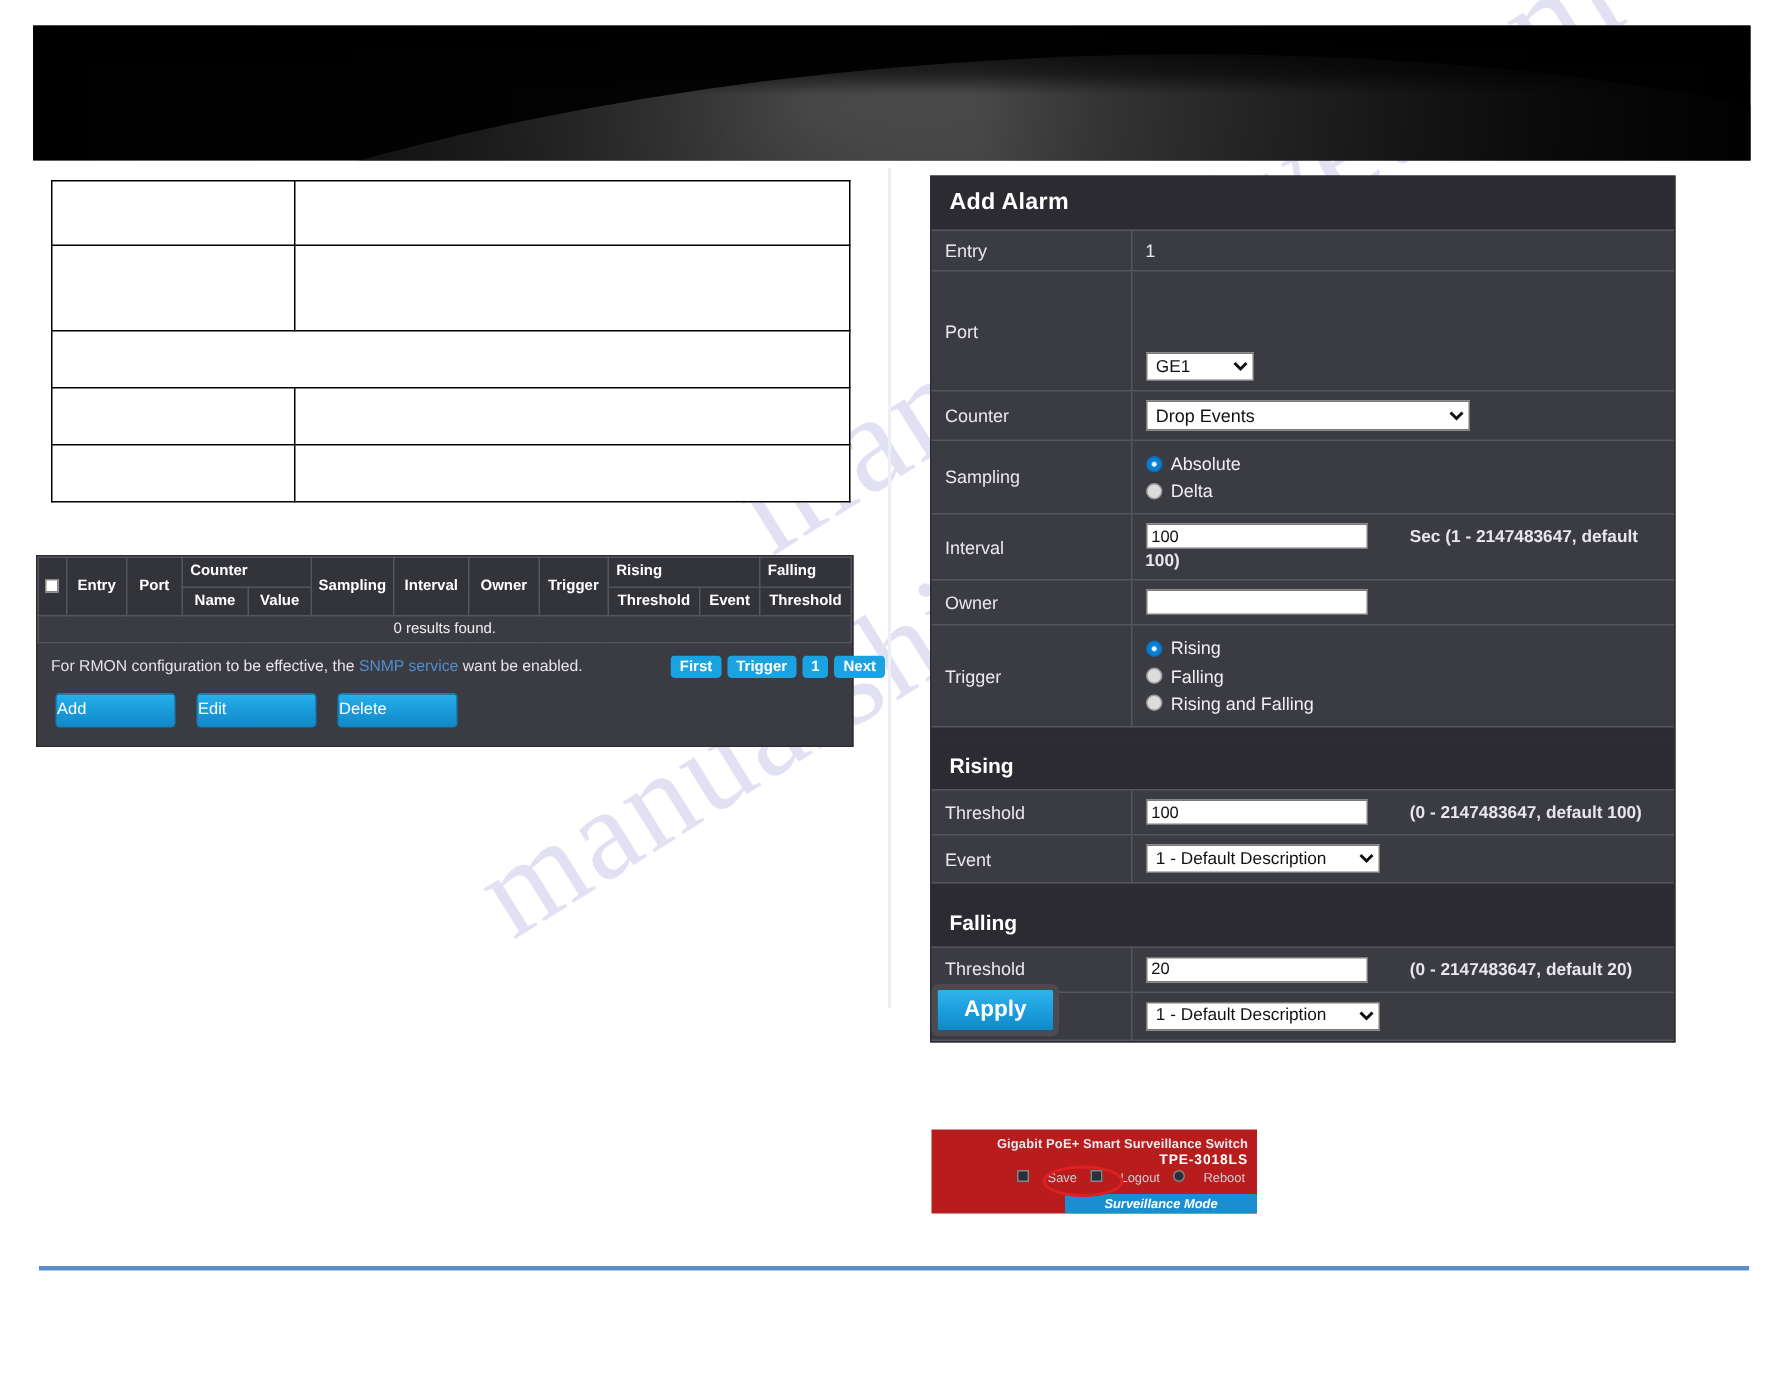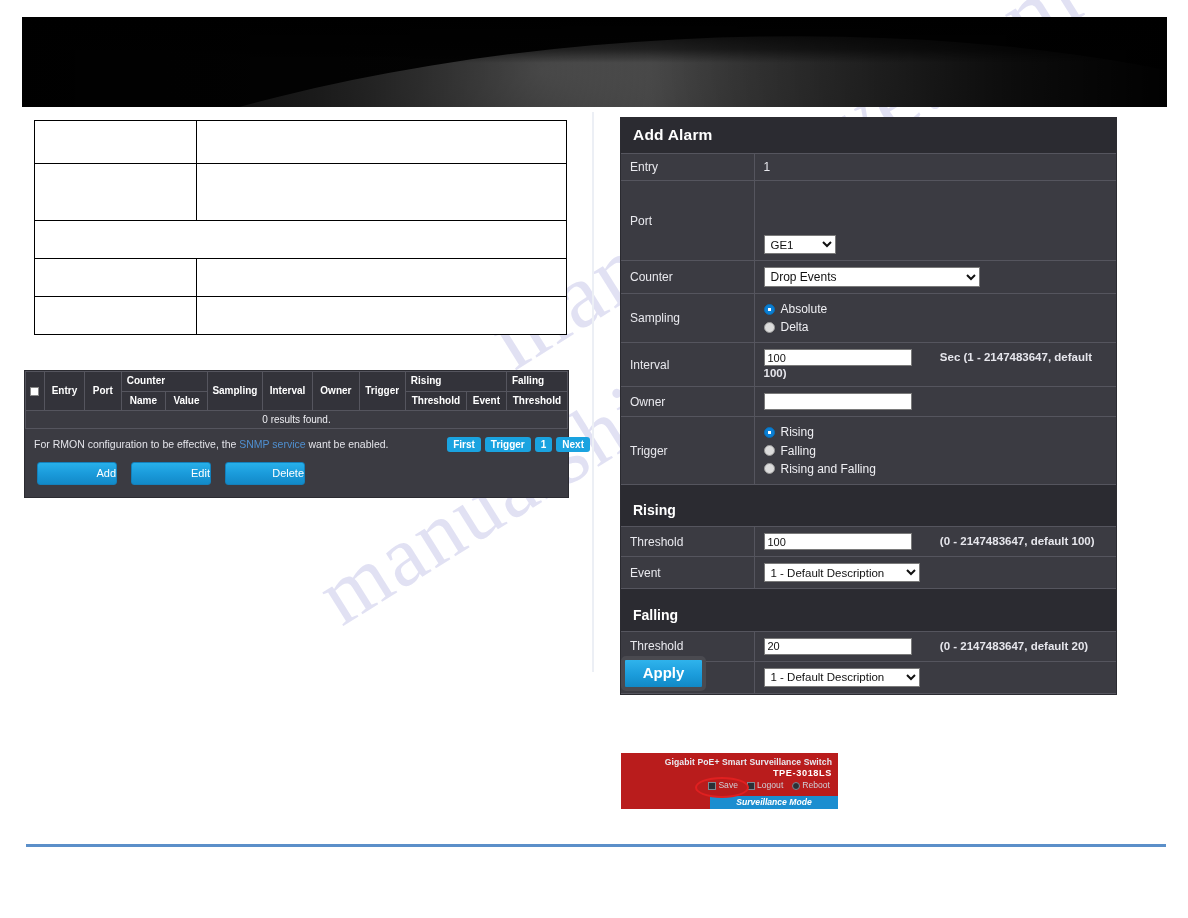--- a/index.html
+++ b/index.html
@@ -219,21 +219,21 @@
   .at-buttons {
     display: flex;
     gap: 14px;
     padding: 4px 9px 12px 12px;
     background: #3b3b42;
   }
   .btn-blue {
     background: linear-gradient(180deg, #27b0ea 0%, #1a9ada 52%, #128ac8 100%);
     color: #ffffff;
     font-size: 11px;
-    text-align: right;
+    text-align: left;
     padding: 4px 0 5px 0;
     width: 80px;
     border-radius: 3px;
     border: 1px solid #1380bb;
   }
 
   
   #add-alarm-panel {
     left: 620px; top: 117px;
     width: 497px;
@@ -358,21 +358,21 @@
   .db-actions {
     position: relative;
     display: flex;
     justify-content: flex-end;
     align-items: center;
     gap: 9px;
     padding: 2px 8px 0 0;
     font-size: 8.6px;
     color: #cfcfd6;
   }
-  .db-act { display: flex; align-items: flex-end; gap: 2px; }
+  .db-act { display: flex; align-items: flex-start; gap: 12px; }
   .db-ico {
     width: 8px; height: 8px;
     border: 1px solid #7f8790;
     display: inline-block;
     background: #2a3036;
   }
   .db-ico.round { border-radius: 50%; }
   .db-mode {
     position: absolute;
     right: 0; bottom: 0;

